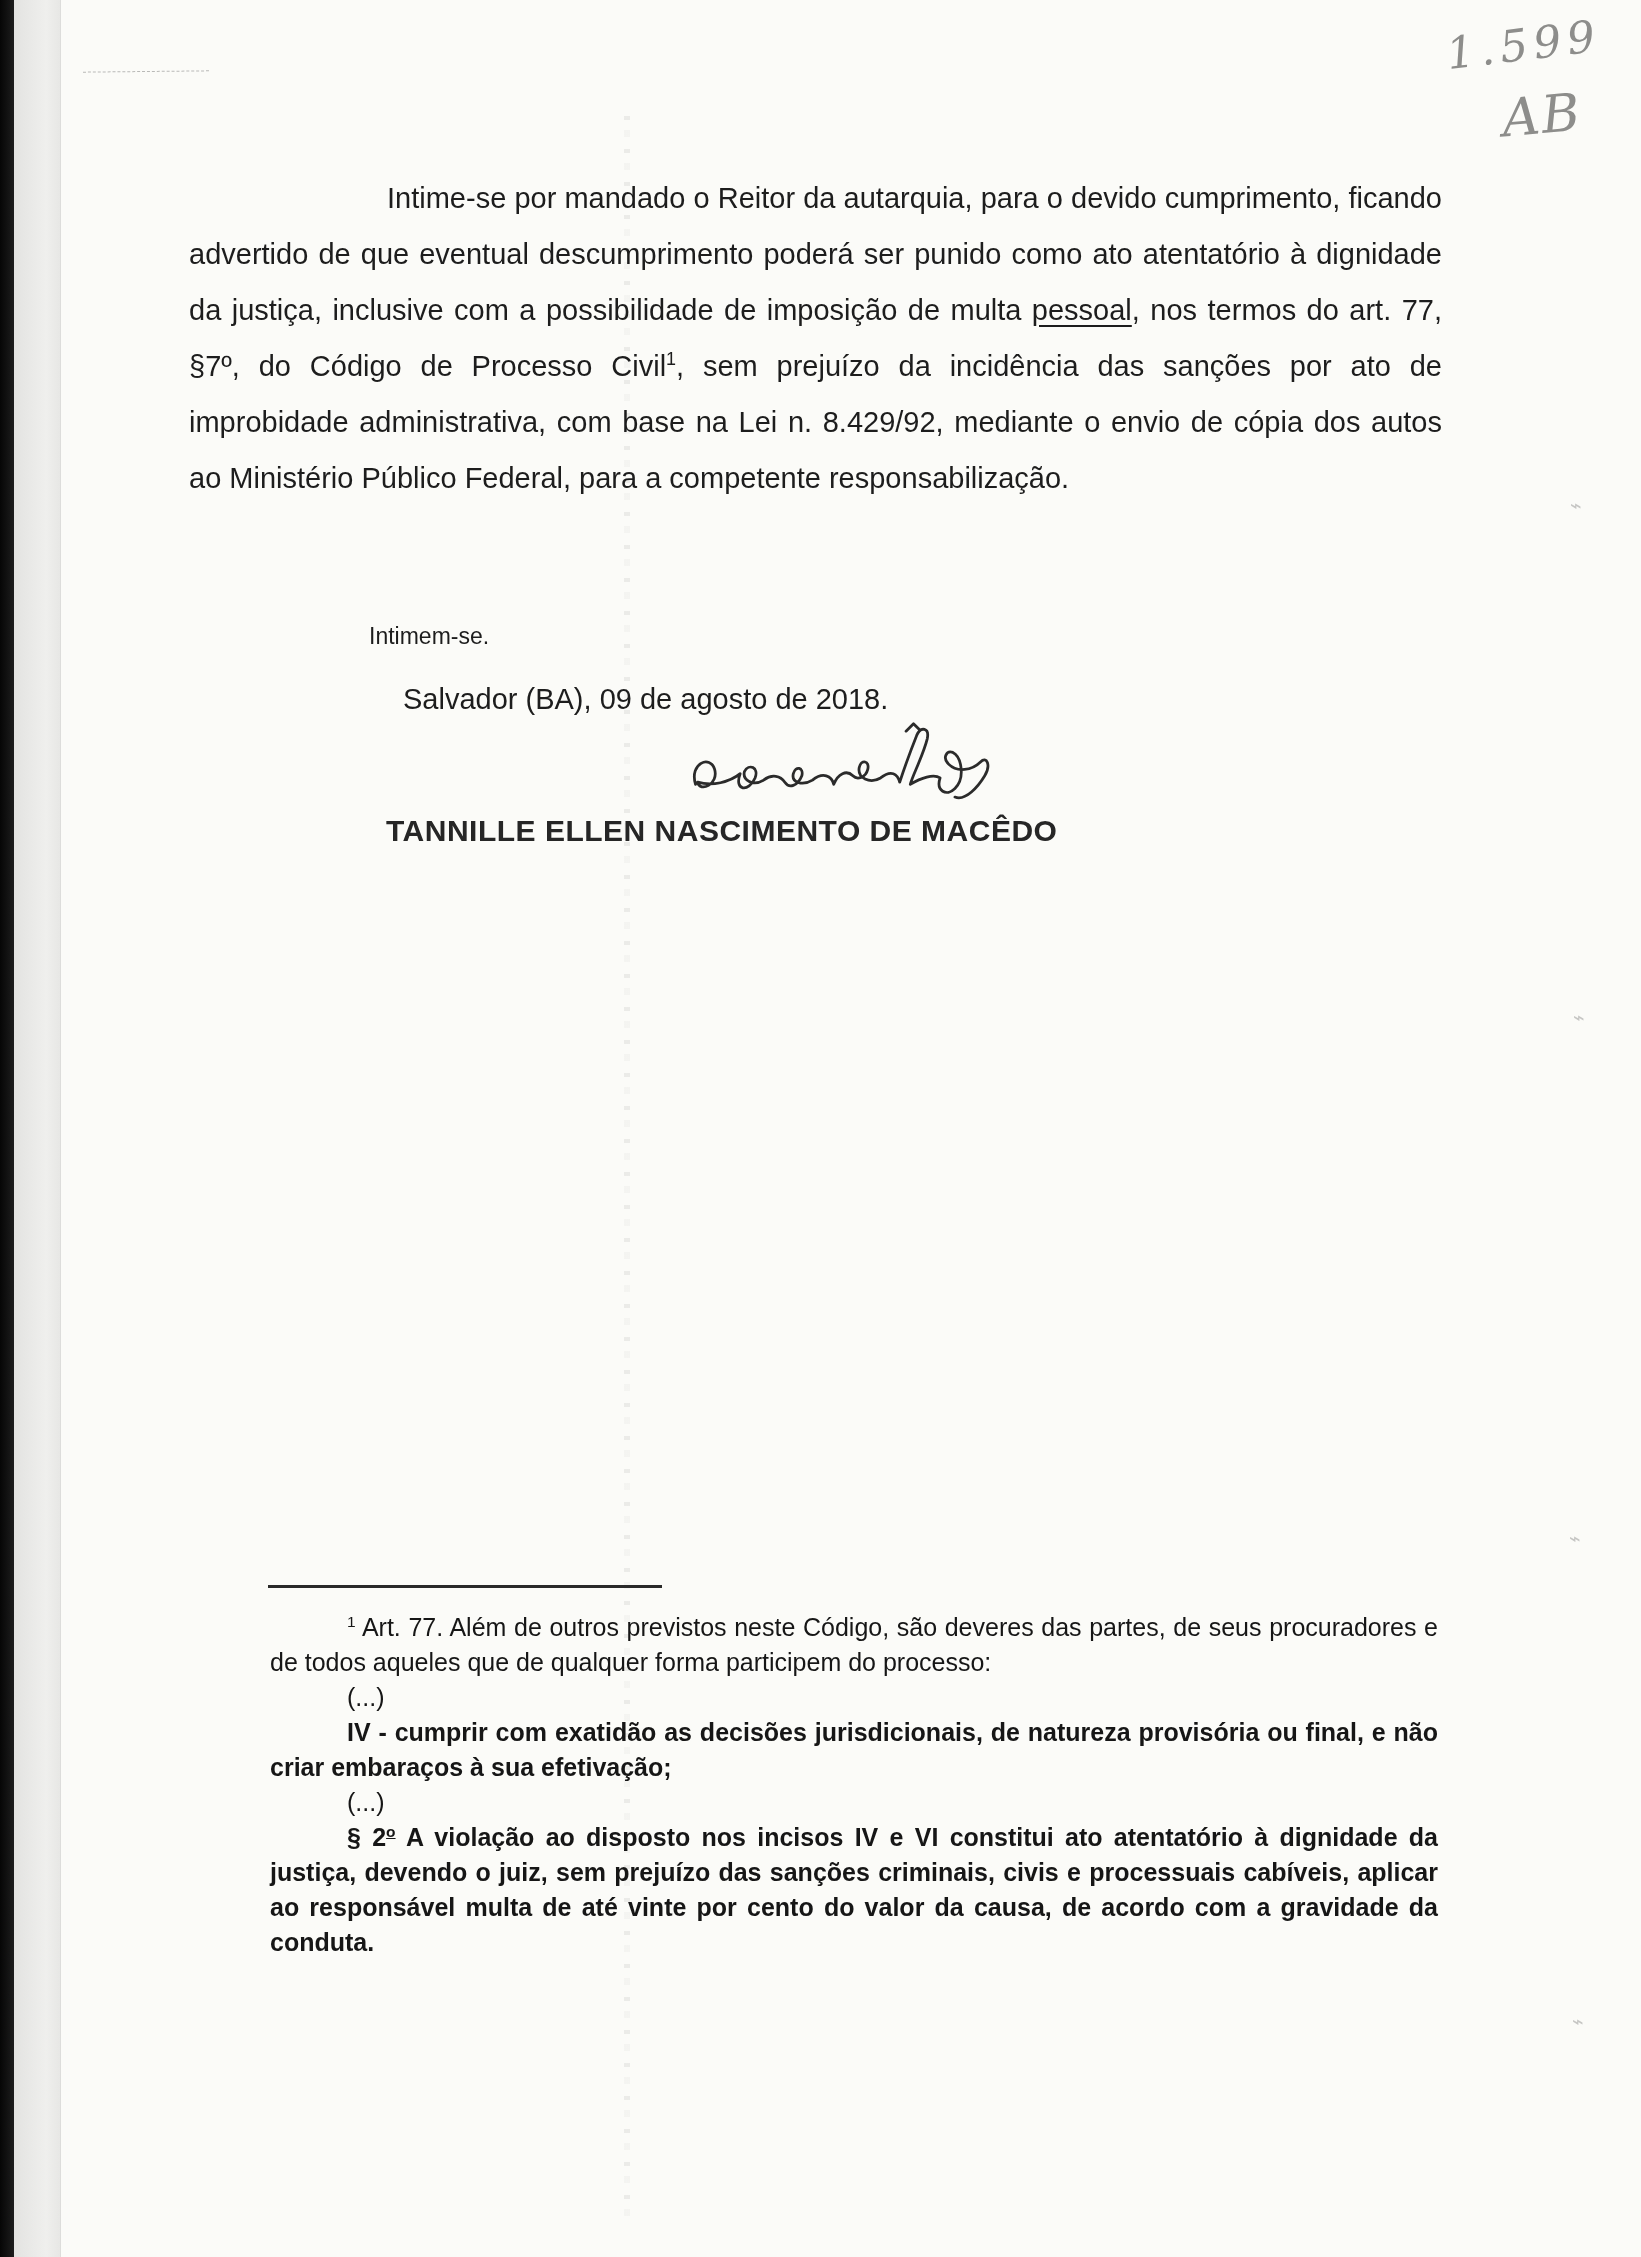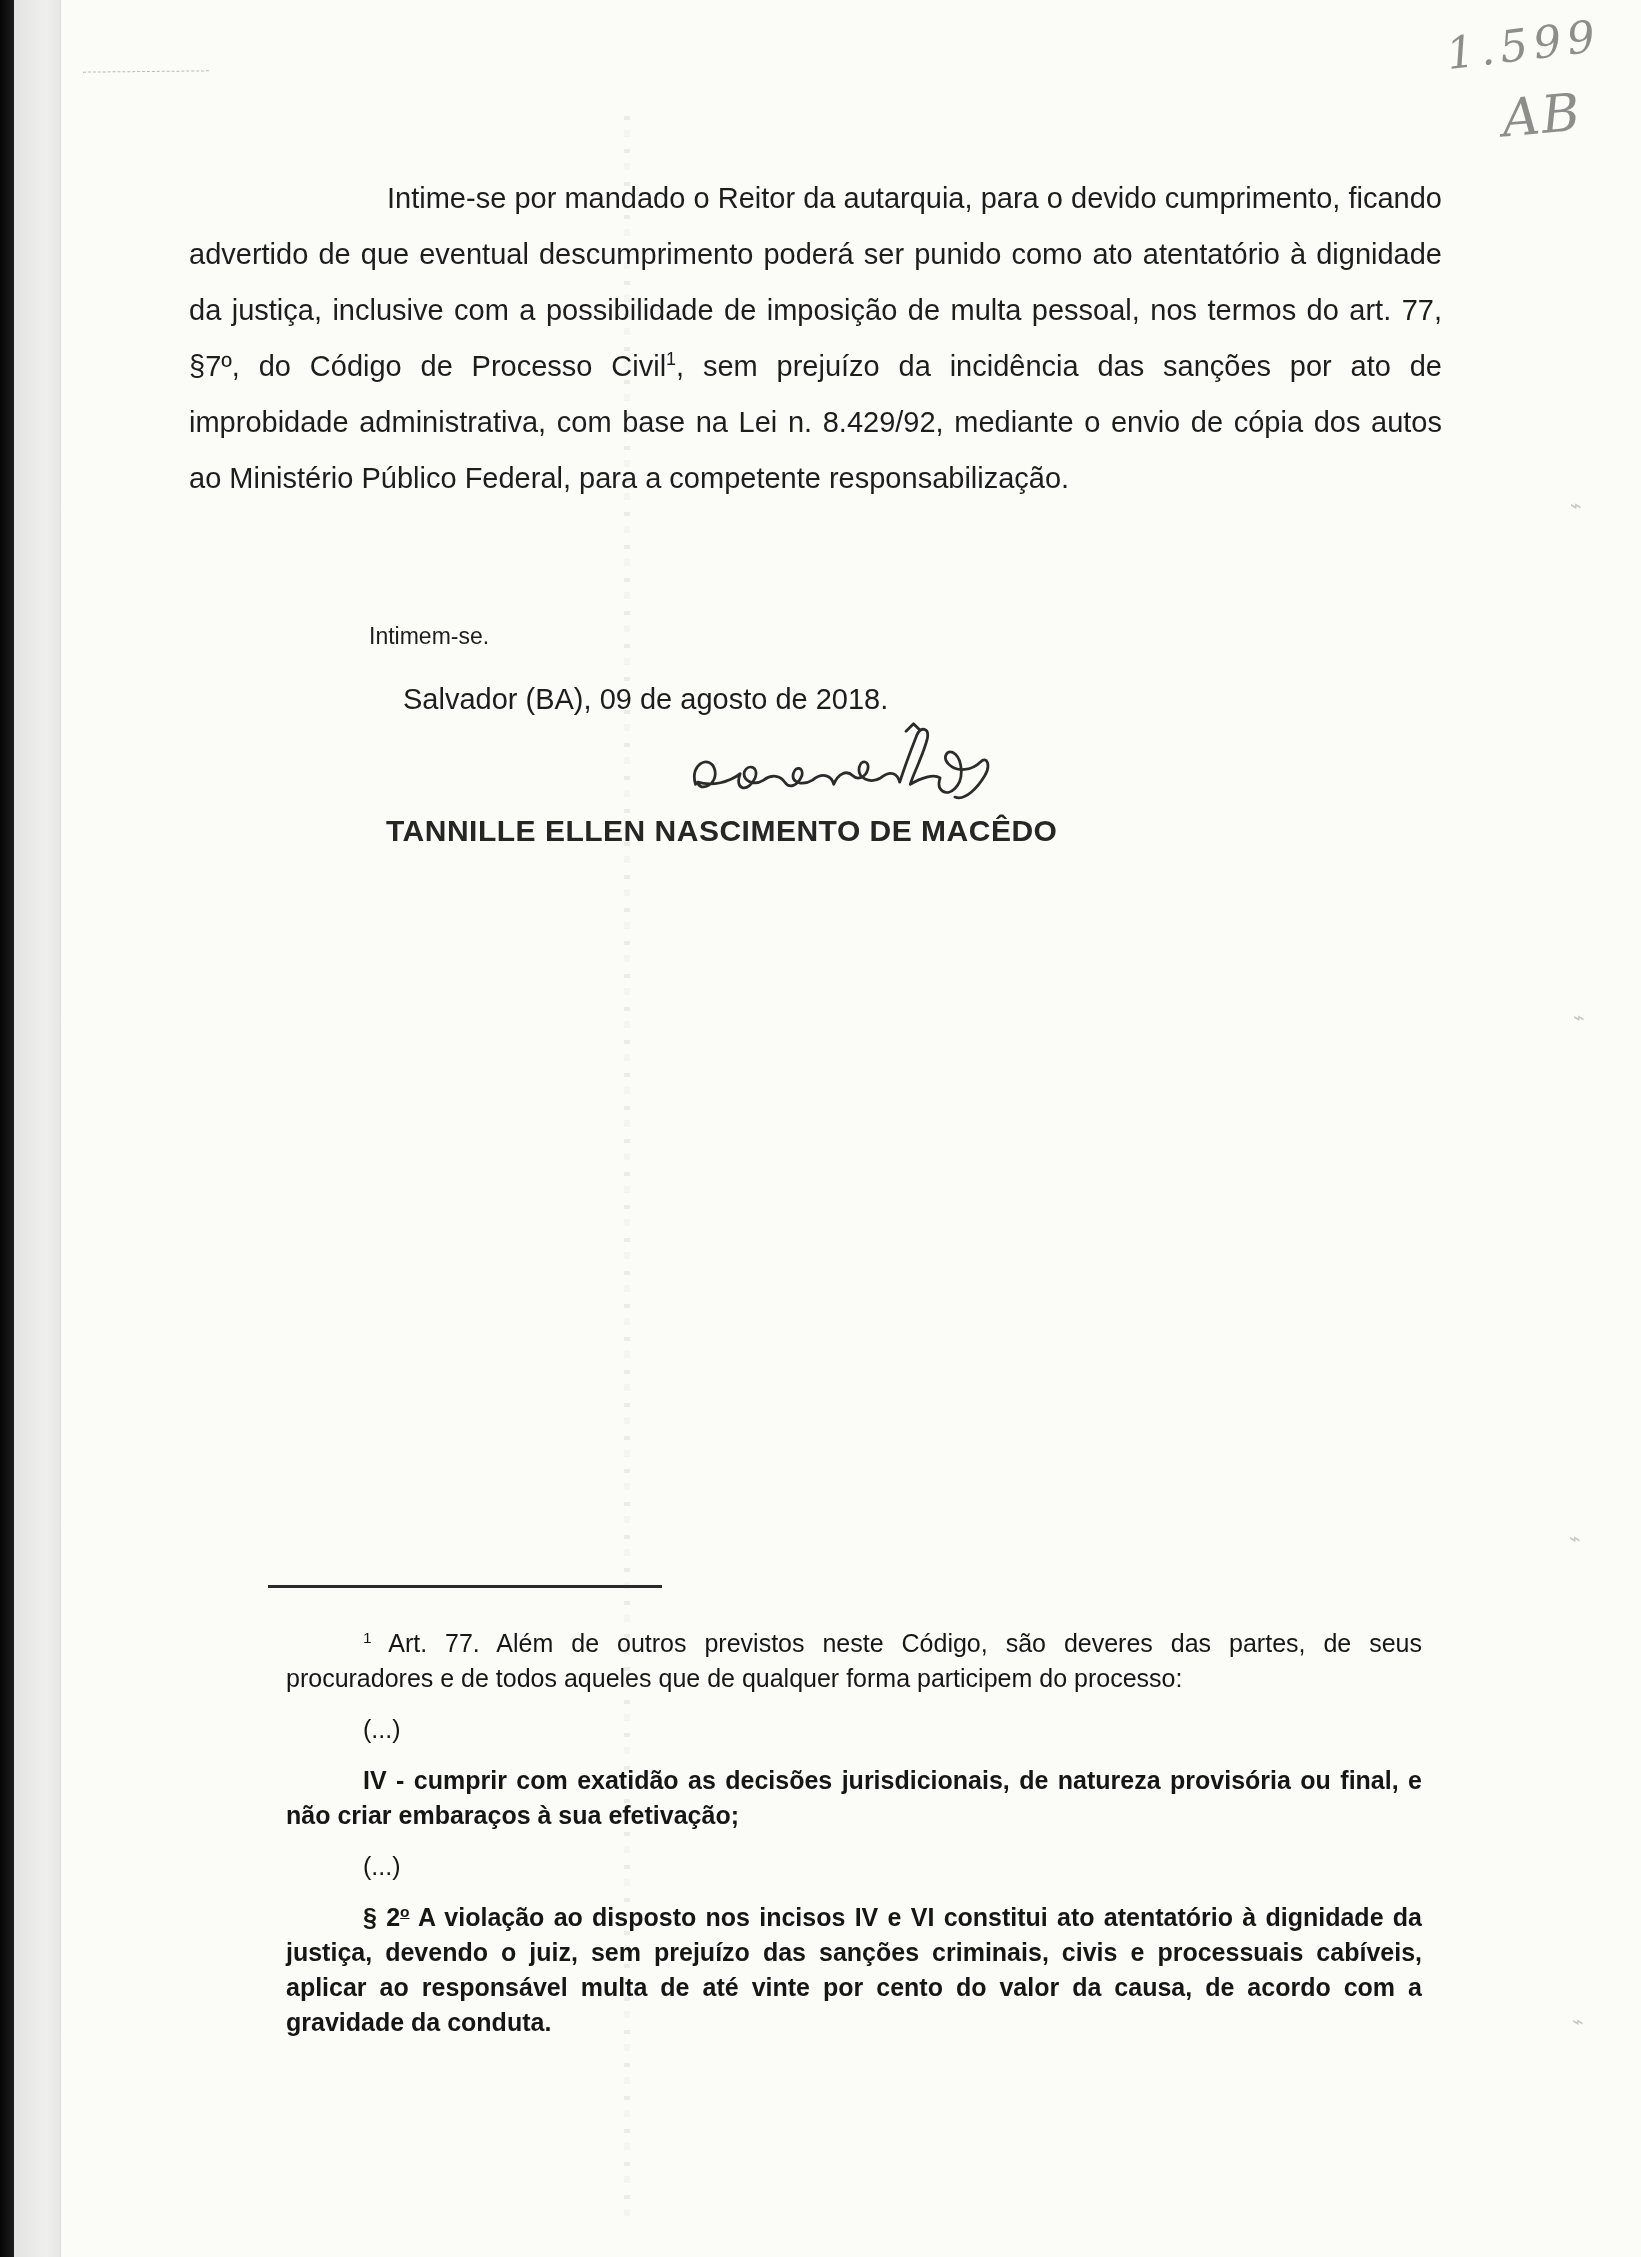--- a/index.html
+++ b/index.html
@@ -32,37 +32,37 @@
     font-family:"DejaVu Serif", serif;font-style:italic;}
   .hand-num{left:1446px;top:19.3px;font-size:44px;letter-spacing:5.8px;
     transform:rotate(-7deg);}
   .hand-ini{left:1502px;top:85px;font-size:52px;letter-spacing:1.9px;
     transform:rotate(-5deg);}
 
   
   .main-par{position:absolute;left:189px;top:170px;width:1253px;
     font-size:29px;line-height:56px;text-align:justify;text-indent:198px;
     color:#1d1d1d;}
-  .u{text-underline-offset:4.8px;}
+  .u{text-decoration:underline;text-underline-offset:4.8px;}
   .supref{vertical-align:super;font-size:0.62em;line-height:0;}
   .line-intimem{position:absolute;left:369px;top:623px;font-size:23px;}
   .line-date{position:absolute;left:387px;top:683px;font-size:29px;margin-left:16px;}
 
   
   .sig-svg{position:absolute;left:687px;top:722px;width:319px;height:97px;}
   .sig-name{position:absolute;left:386px;top:790px;font-size:30px;
     font-weight:bold;letter-spacing:0.5px;color:#262626;margin-top:24px;}
   .sig-role{position:absolute;left:335px;top:846px;font-size:29px;color:#1f1f1f;}
 
   
   .fn-rule{position:absolute;left:268px;top:1585px;width:394px;height:2.9px;
     background:#2a2a2a;}
   .footnote{position:absolute;left:270px;top:1610px;width:1168px;
     font-size:25px;line-height:35px;color:#161616;}
-  .footnote p{margin:16px;text-align:justify;text-indent:77px;}
+  .footnote p{margin:0;text-align:justify;text-indent:77px;}
   .footnote p.noind{text-indent:77px;}
   .fn-bold{font-weight:bold;}
   .ord{font-size:0.62em;vertical-align:super;text-decoration:underline;line-height:0;}
 </style>
 </head>
 <body>
 
 <div class="scan">
 
   <div class="bind-bar"></div>

